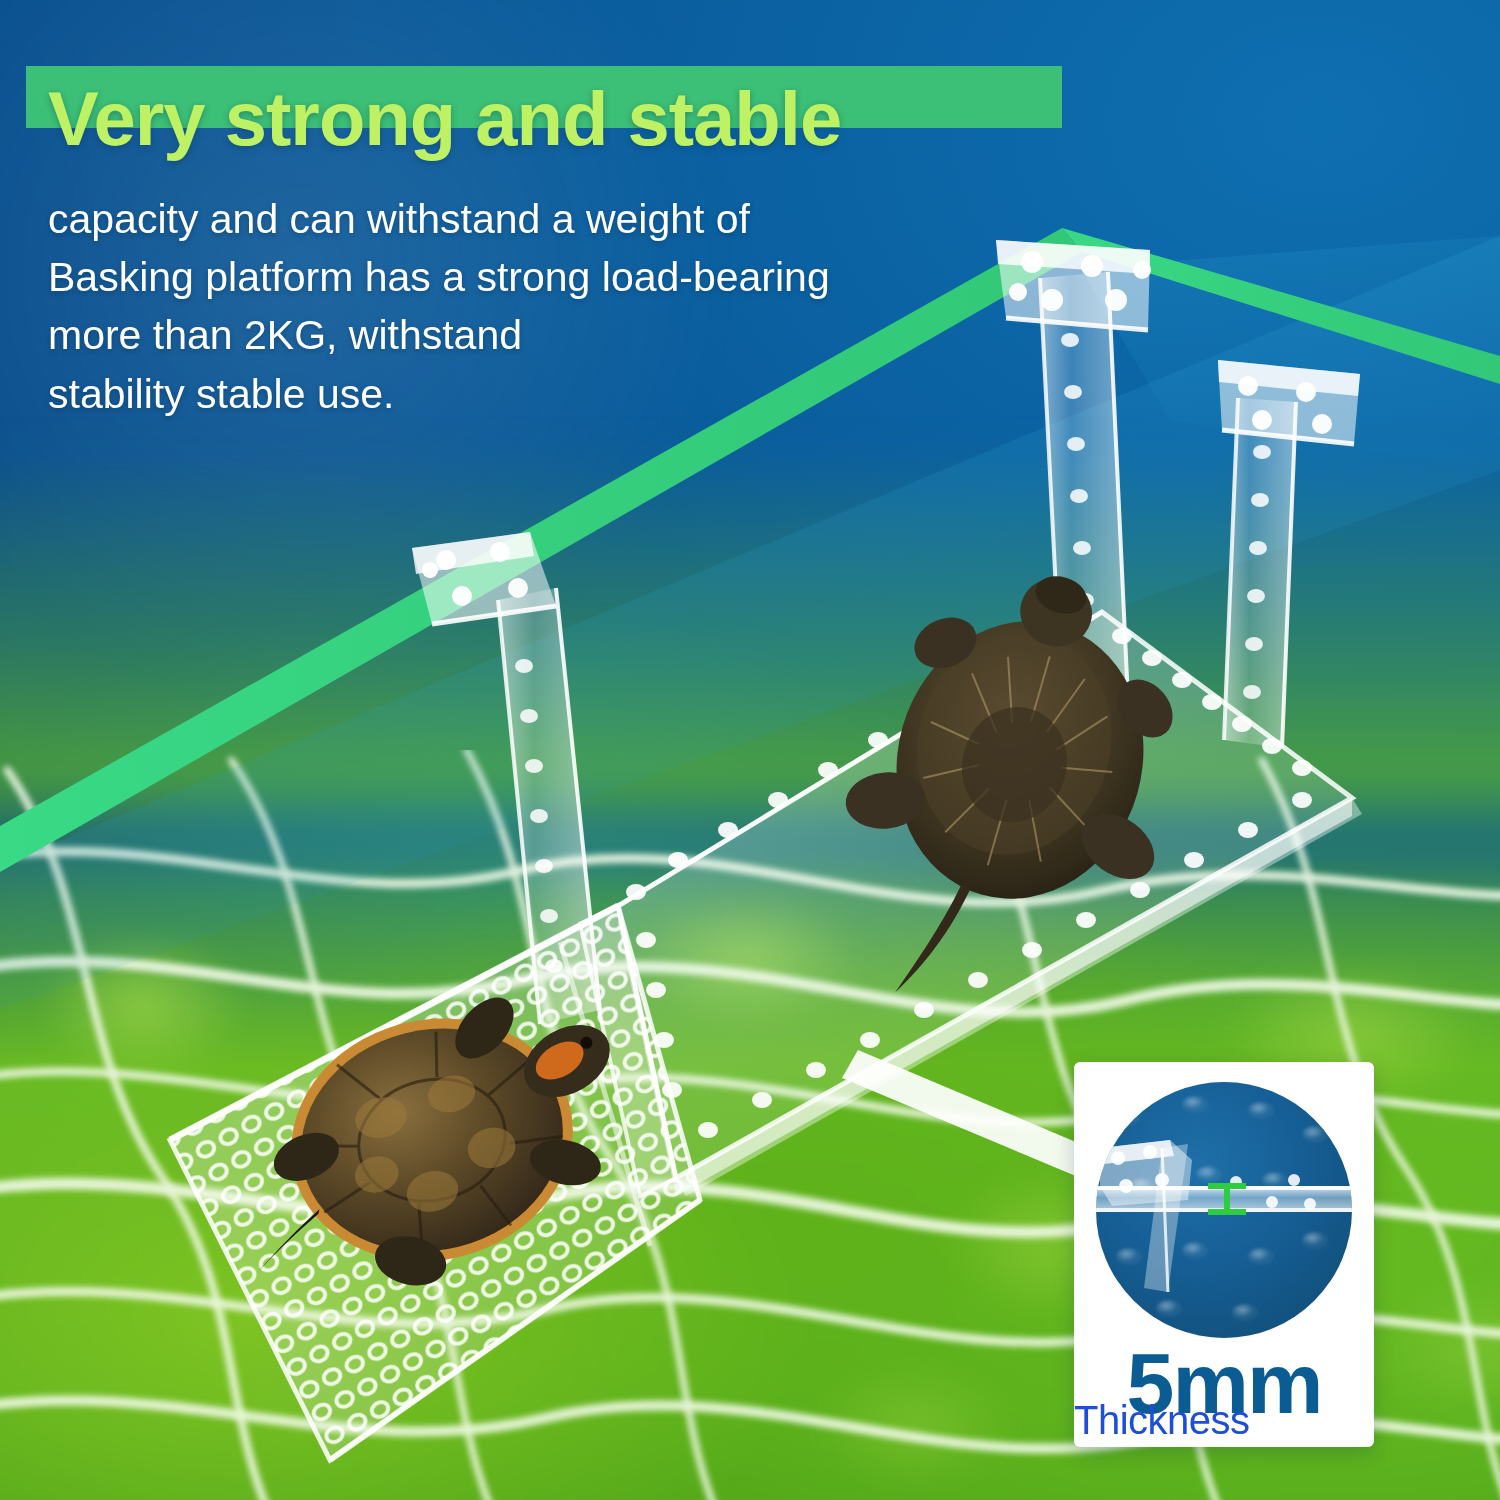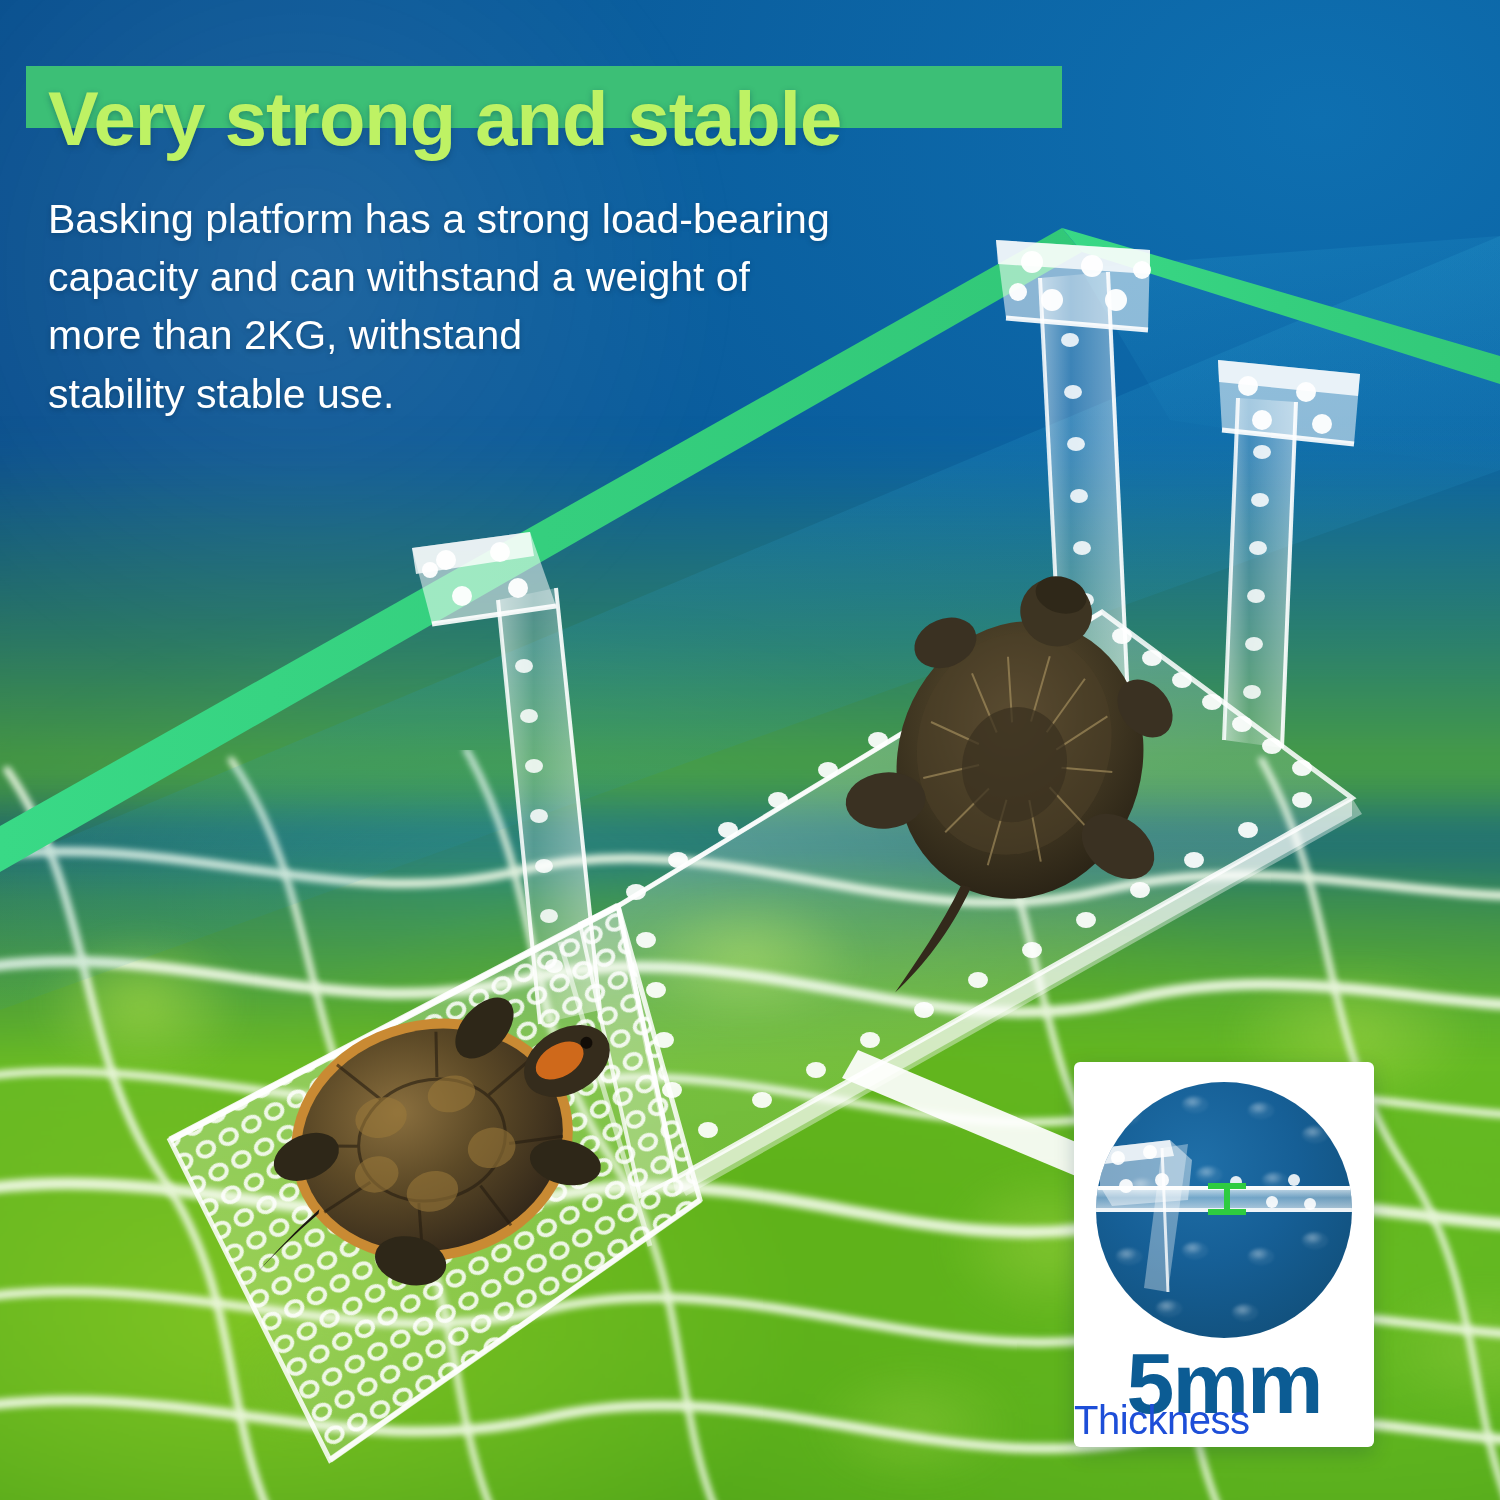--- a/index.html
+++ b/index.html
@@ -419,22 +419,22 @@
   <svg class="badge-leader" viewBox="0 0 1500 1500" preserveAspectRatio="none">
     <polygon points="858,1050 1090,1148 1090,1182 842,1078" fill="#ffffff" fill-opacity=".92"></polygon>
   </svg>
 
   <div class="headline-wrap">
     <div class="headline-bar"></div>
     <h1 class="headline">Very strong and stable</h1>
   </div>
 
   <div class="body-copy">
+    <p>capacity and can withstand a weight of</p>
     <p>Basking platform has a strong load-bearing</p>
-    <p>capacity and can withstand a weight of</p>
     <p>more than 2KG, withstand</p>
     <p>stability stable use.</p>
   </div>
 
   <div class="badge">
     <div class="badge-inset">
       <div class="inset-dots">
         <span style="left:18px;  top:26px;"></span>
           <span style="left:86px;  top:14px;"></span>
         <span style="left:152px; top:20px;"></span>

